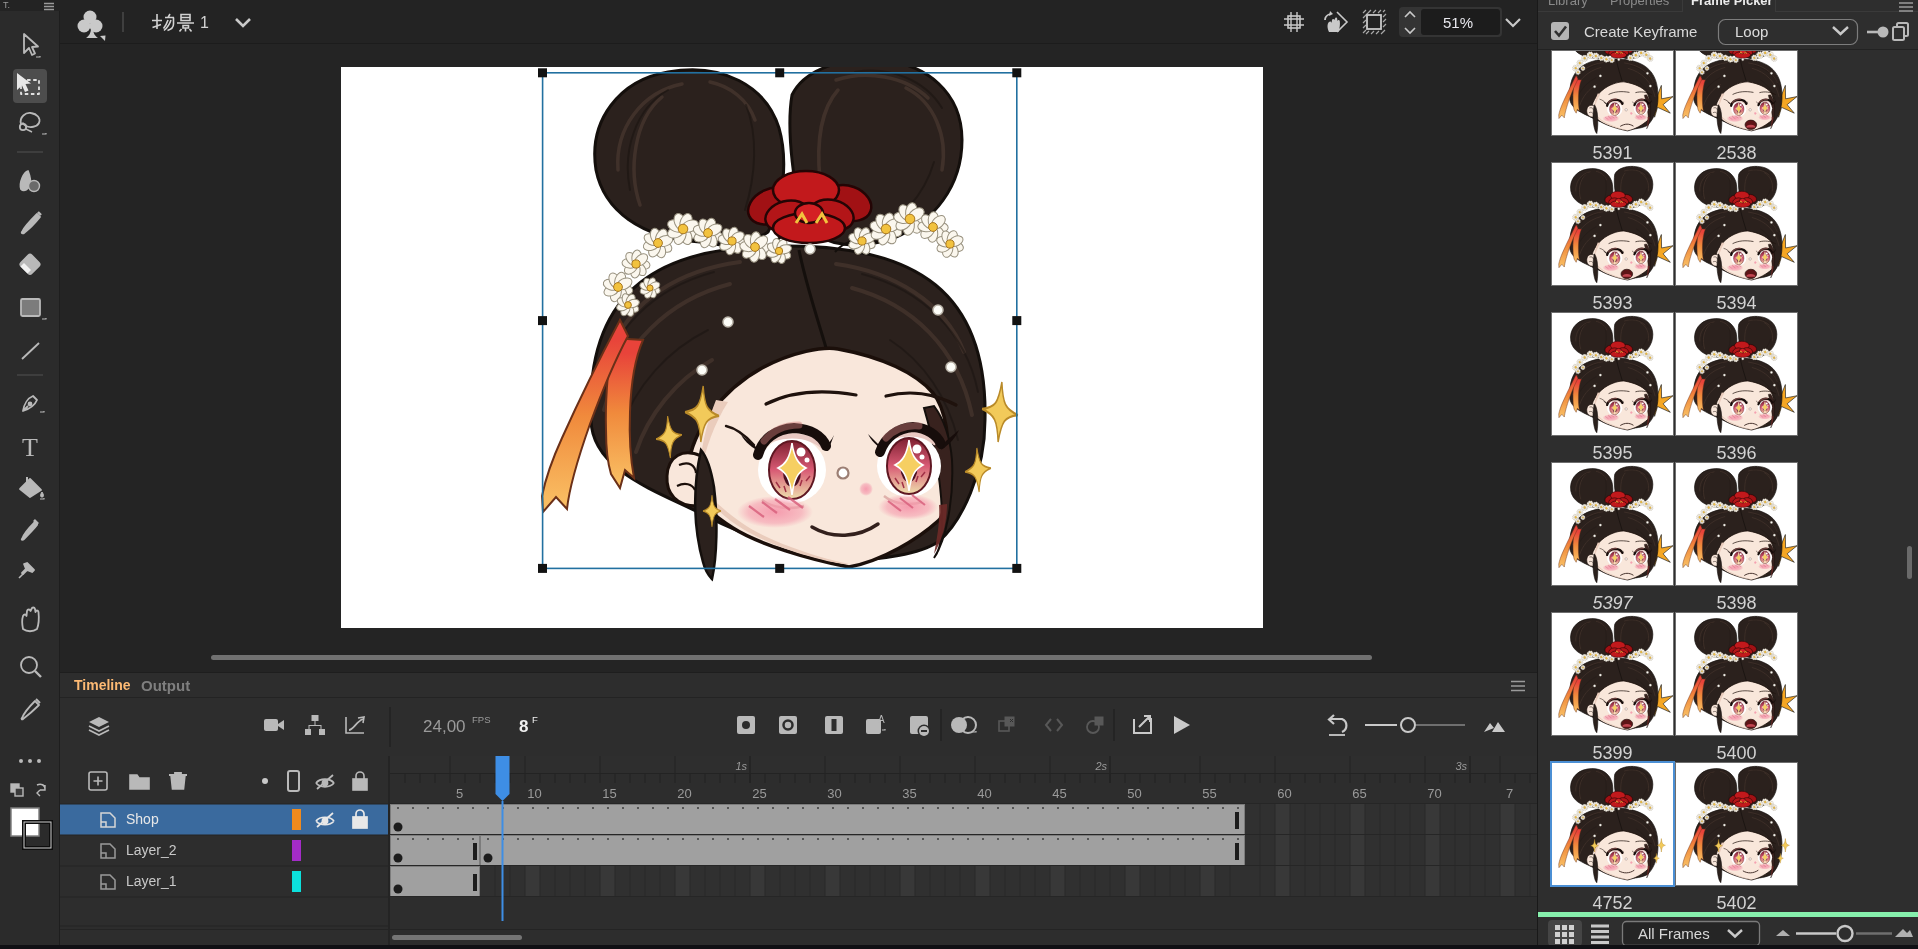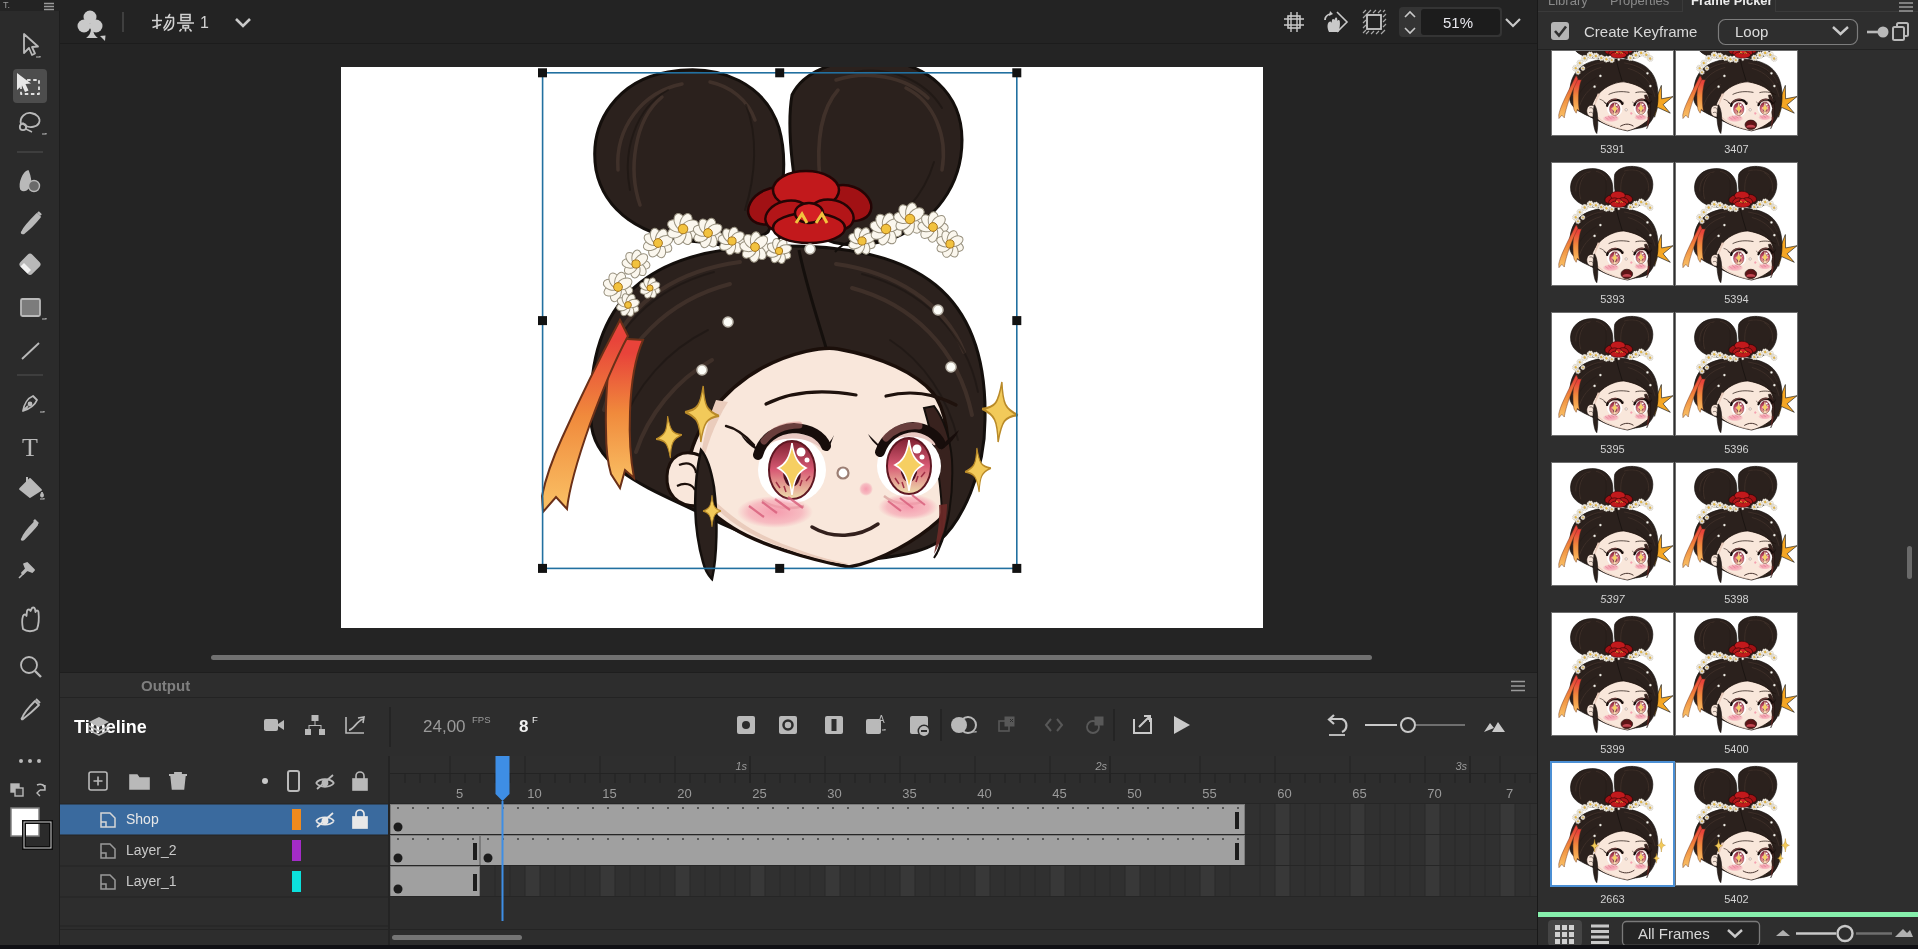--- a/index.html
+++ b/index.html
@@ -8,21 +8,21 @@
   .abs { position:absolute; }
   #topbar { left:60px; top:0; width:1477px; height:44px; background:#232323; border-bottom:1px solid #1c1c1c;}
   #toolbar { left:0; top:0; width:60px; height:945px; background:#2b2b2b; border-right:1px solid #1e1e1e;}
   #canvasarea { left:60px; top:44px; width:1477px; height:628px; background:#242424; }
   #stage { left:281px; top:23px; width:922px; height:561px; background:#ffffff; }
   #timeline { left:60px; top:672px; width:1477px; height:273px; background:#2d2d2d; border-top:1px solid #1e1e1e; }
   #rightpanel { left:1537px; top:0; width:381px; height:945px; background:#2e2e2e; border-left:1px solid #191919;}
   #bottomstrip { left:0; top:945px; width:1918px; height:4px; background:#101014; }
   svg { display:block; }
   .thumb { position:absolute; width:121px; height:122px; background:#fff; overflow:hidden; outline:1px solid #6e6e6e; }
-  .tlabel { position:absolute; width:121px; text-align:center; color:#d2d2d2; font-size:11px; }
+  .tlabel { position:absolute; width:121px; text-align:center; color:#d2d2d2; font-size:18px; }
 </style>
 </head>
 <body>
 
 <svg width="0" height="0" style="position:absolute">
 <defs>
 <g id="head">
 
   <path d="M 700,242 C 640,238 604,210 596,170 C 588,120 620,80 668,72 C 722,62 766,86 779,128 C 788,160 784,202 768,232 C 745,248 720,246 700,242 Z" fill="#2b211d" stroke="#140f0c" stroke-width="3"></path>
   <path d="M 792,95 C 804,70 840,58 876,60 C 928,62 962,94 962,140 C 962,186 934,222 894,238 C 858,250 826,246 806,228 C 794,194 786,130 792,95 Z" fill="#2b211d" stroke="#140f0c" stroke-width="3"></path>
@@ -488,21 +488,21 @@
             <rect x="1012.3" y="563.9" width="9" height="9"></rect>
           </g>
         </g>
     </svg>
   </div>
   <div class="abs" style="left:151px; top:611px; width:1161px; height:5px; border-radius:3px; background:#717171;"></div>
 </div>
 <div id="timeline" class="abs">
 
   <div class="abs" style="left:0;top:0;width:1477px;height:25px;border-bottom:1px solid #232323;">
-    <span style="position:absolute;left:14px;top:4px;font-size:18px;font-weight:bold;color:#ffffff;margin-top:40px;">Timeline</span>
+    <span style="position:absolute;left:14px;top:4px;font-size:14px;font-weight:bold;color:#fdba74;">Timeline</span>
     <span style="position:absolute;left:81px;top:4px;font-size:15px;font-weight:bold;color:#7f7f7f;">Output</span>
     <svg class="abs" style="left:1450px;top:6px" width="16" height="14">
         <path d="M 1,2.5 h 14 M 1,7 h 14 M 1,11.5 h 14" stroke="#9a9a9a" stroke-width="1.5"></path>
       </svg>
   </div>
 
   <div class="abs" style="left:0;top:26px;width:1477px;height:57px;">
     <svg width="1477" height="57" viewBox="0 0 1477 57">
       <g stroke="#b9b9b9" stroke-width="1.7" fill="none">
 
@@ -785,21 +785,21 @@
   </div>
   <div class="thumb" style="left:138px;top:51px;height:84px;">
     <svg width="121" height="84" viewBox="512 214 540 368">
         <use href="#shock" fill="#f5a623" stroke="#222" stroke-width="3"></use>
         <use href="#head"></use>
         <ellipse cx="846" cy="540" rx="26" ry="21" fill="#5e1416" stroke="#24120e" stroke-width="3"></ellipse>
         <path d="M 826,552 a 20,12 0 0 1 40,0 Z" fill="#c0454f"></path>
       </svg>
   </div>
   <div class="tlabel" style="left:14px;top:143px;">5391</div>
-  <div class="tlabel" style="left:138px;top:143px;">3407</div>
+  <div class="tlabel" style="left:138px;top:143px;">2538</div>
 
   <div class="thumb" style="left:14px;top:163px;">
     <svg width="121" height="122" viewBox="512 52 540 530">
         <use href="#shock" fill="#f5a623" stroke="#222" stroke-width="3"></use>
         <use href="#head"></use>
         <ellipse cx="846" cy="540" rx="26" ry="21" fill="#5e1416" stroke="#24120e" stroke-width="3"></ellipse>
         <path d="M 826,552 a 20,12 0 0 1 40,0 Z" fill="#c0454f"></path>
       </svg>
   </div>
   <div class="thumb" style="left:138px;top:163px;">
@@ -881,21 +881,21 @@
     <svg width="121" height="122" viewBox="512 52 540 530">
         <use href="#head"></use>
         <use href="#smile" stroke="#33201c" stroke-width="4" fill="none" stroke-linecap="round"></use>
     <g fill="#f2ca5a" stroke="#b98a28" stroke-width="0.08">
           <use href="#spark" transform="translate(702,414) scale(17,28)"></use>
           <use href="#spark" transform="translate(1000,412) scale(18,30)"></use>
           <use href="#spark" transform="translate(978,470) scale(13,22)"></use>
         </g>
       </svg>
   </div>
-  <div class="tlabel" style="left:14px;top:893px;">2663</div>
+  <div class="tlabel" style="left:14px;top:893px;">4752</div>
   <div class="tlabel" style="left:138px;top:893px;">5402</div>
 
   <div class="abs" style="left:0;top:912px;width:381px;height:47px;border-top:5px solid #86efac;">
     <svg width="381" height="33" viewBox="0 0 381 33">
       <rect x="10" y="3" width="34" height="26" rx="4" fill="#454545"></rect>
       <g fill="#d0d0d0">
         <rect x="17" y="8" width="5" height="5"></rect>
           <rect x="24" y="8" width="5" height="5"></rect>
           <rect x="31" y="8" width="5" height="5"></rect>
         <rect x="17" y="15" width="5" height="5"></rect>

